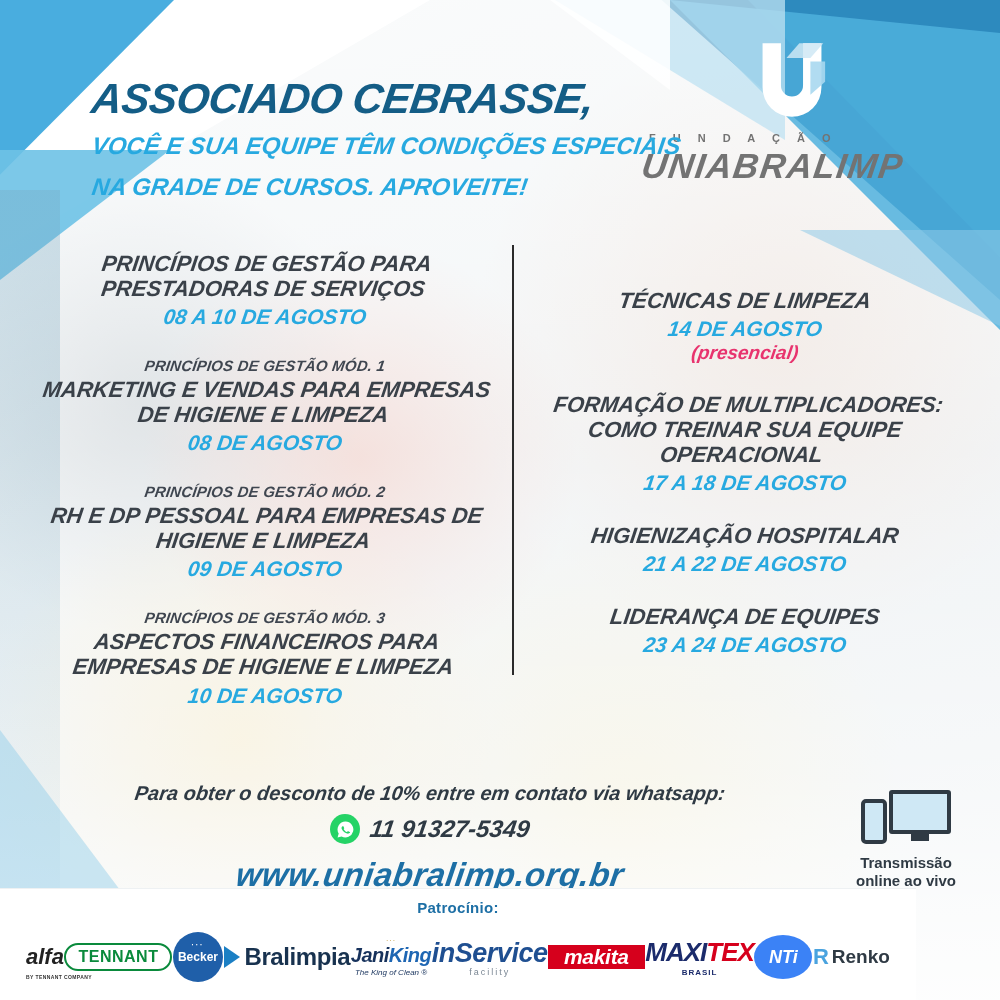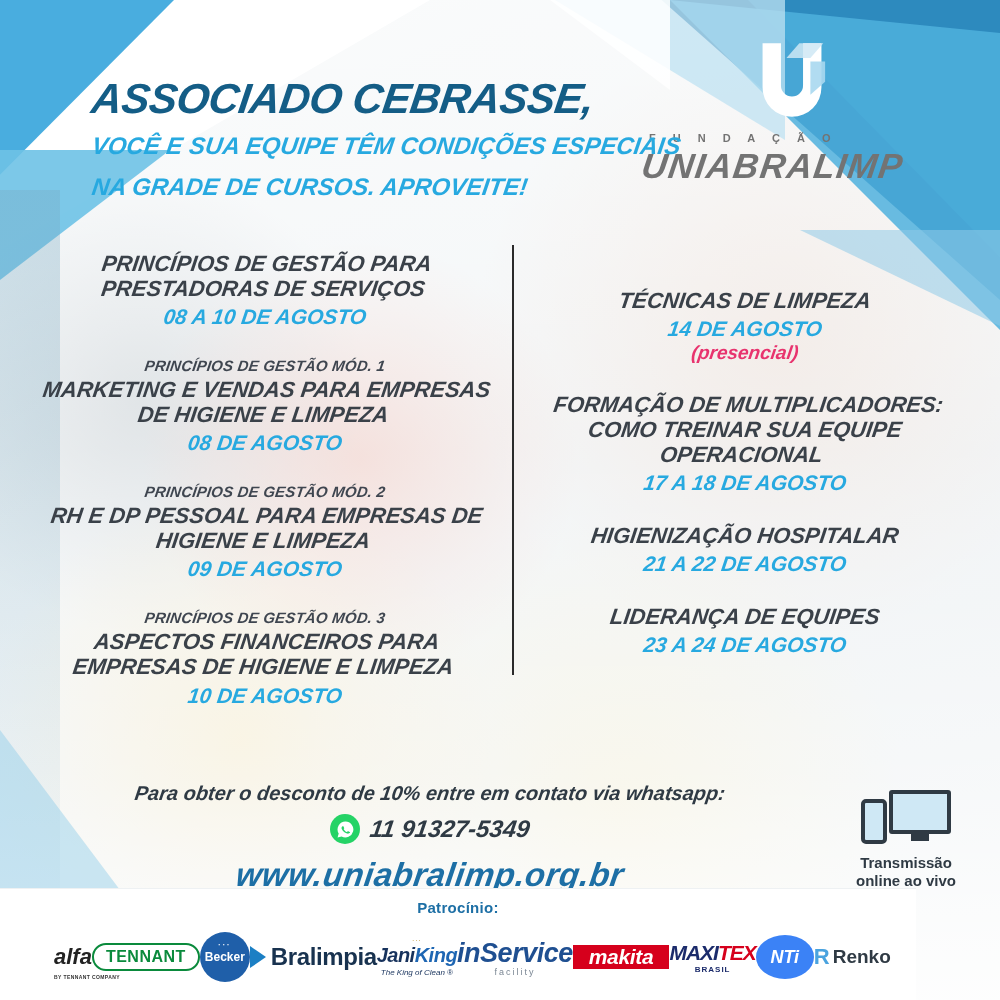--- a/index.html
+++ b/index.html
@@ -215,21 +215,21 @@
   .sponsor-band {
     position: absolute; left: 0; bottom: 0; width: 916px; height: 112px;
     background: #ffffff; border-top: 1px solid #eef1f3;
   }
   .sponsor-title {
     text-align: center; font-size: 15px; font-weight: 800; color: #1d6fa5;
     padding-top: 10px; letter-spacing: .3px;
   }
   .sponsor-row {
     display: flex; align-items: center; justify-content: space-between;
-    padding: 10px 26px 0; height: 72px; margin-left: 28px;
+    padding: 10px 26px 0; height: 72px;
   }
   .sp { display: flex; align-items: center; justify-content: center; height: 46px; }
 
   .sp-alfa { font-size: 22px; font-weight: 800; color: #222; font-style: italic; position: relative; }
   .sp-alfa .sub { position:absolute; left:0; bottom:-10px; font-size:5px; letter-spacing:.4px; font-style:normal; font-weight:700; color:#333; white-space:nowrap;}
   .sp-tennant {
     border: 2px solid #0a8a3c; border-radius: 40px; padding: 3px 12px;
     font-size: 16px; font-weight: 800; color: #0a8a3c; letter-spacing: .5px;
   }
   .sp-becker {
@@ -250,21 +250,21 @@
   .sp-janiking .j0 { font-size:7px; letter-spacing:1px; color:#c8a24a;}
   .sp-janiking .j2 { font-size: 8px; font-style: italic; color:#17325c; margin-top:1px;}
   .sp-inservice { text-align:center; }
   .sp-inservice .i1 { font-size: 27px; font-weight: 800; color: #1f4f91; font-style: italic; letter-spacing:-.5px;}
   .sp-inservice .i2 { font-size: 9px; color: #7b8794; letter-spacing: 2px; margin-top:-2px;}
   .sp-makita {
     background: #d6001c; color: #fff; padding: 0 16px;
     font-size: 21px; font-weight: 800; font-style: italic; letter-spacing: -.3px;
   }
   .sp-maxitex { text-align:center; position:relative; }
-  .sp-maxitex .m1 { font-size: 21px; font-weight: 800; color: #1b2b6b; font-style: italic; letter-spacing:-1px;}
+  .sp-maxitex .m1 { font-size: 26px; font-weight: 800; color: #1b2b6b; font-style: italic; letter-spacing:-1px;}
   .sp-maxitex .m1 .x { color:#d6001c; }
   .sp-maxitex .m2 { font-size:8px; font-weight:700; color:#1b2b6b; letter-spacing:1px;}
   .sp-nti {
     width: 58px; height: 44px; border-radius: 50%; background: #3b82f6; color: #fff;
     display:flex; align-items:center; justify-content:center;
     font-size: 18px; font-weight: 800; font-style: italic;
   }
   .sp-renko { display:flex; align-items:center; gap:3px; }
   .sp-renko .mark { font-size: 22px; font-weight: 800; color: #4aa3df; }
   .sp-renko .txt { font-size: 19px; font-weight: 800; color: #2f3a44; }

